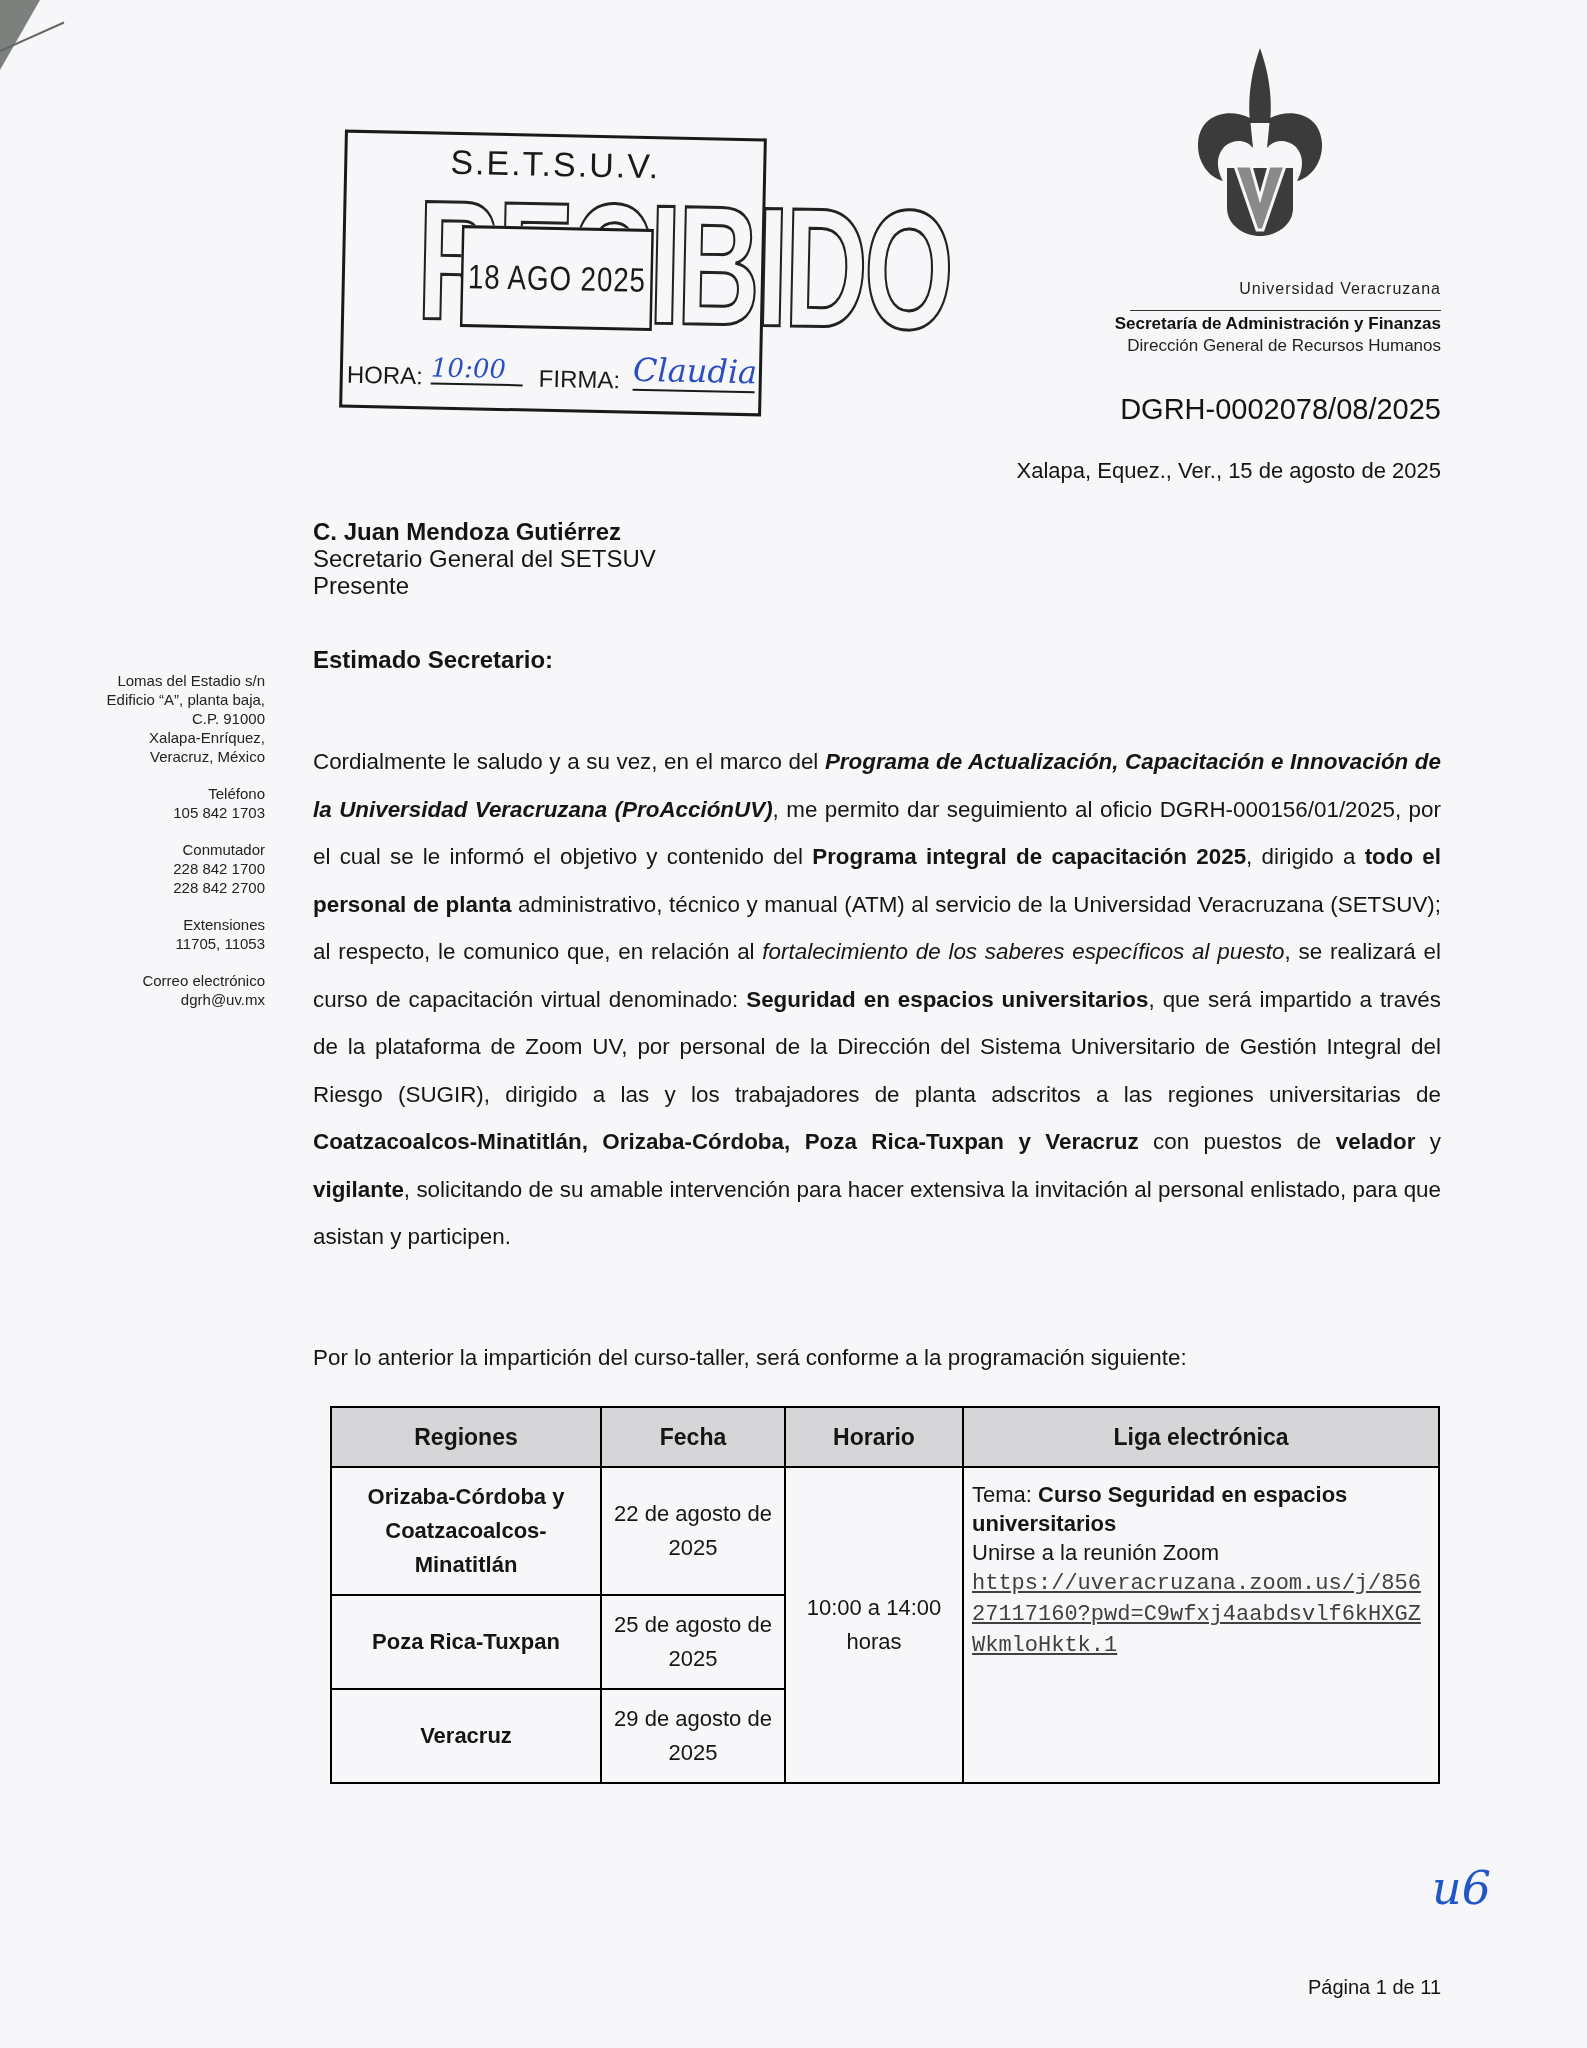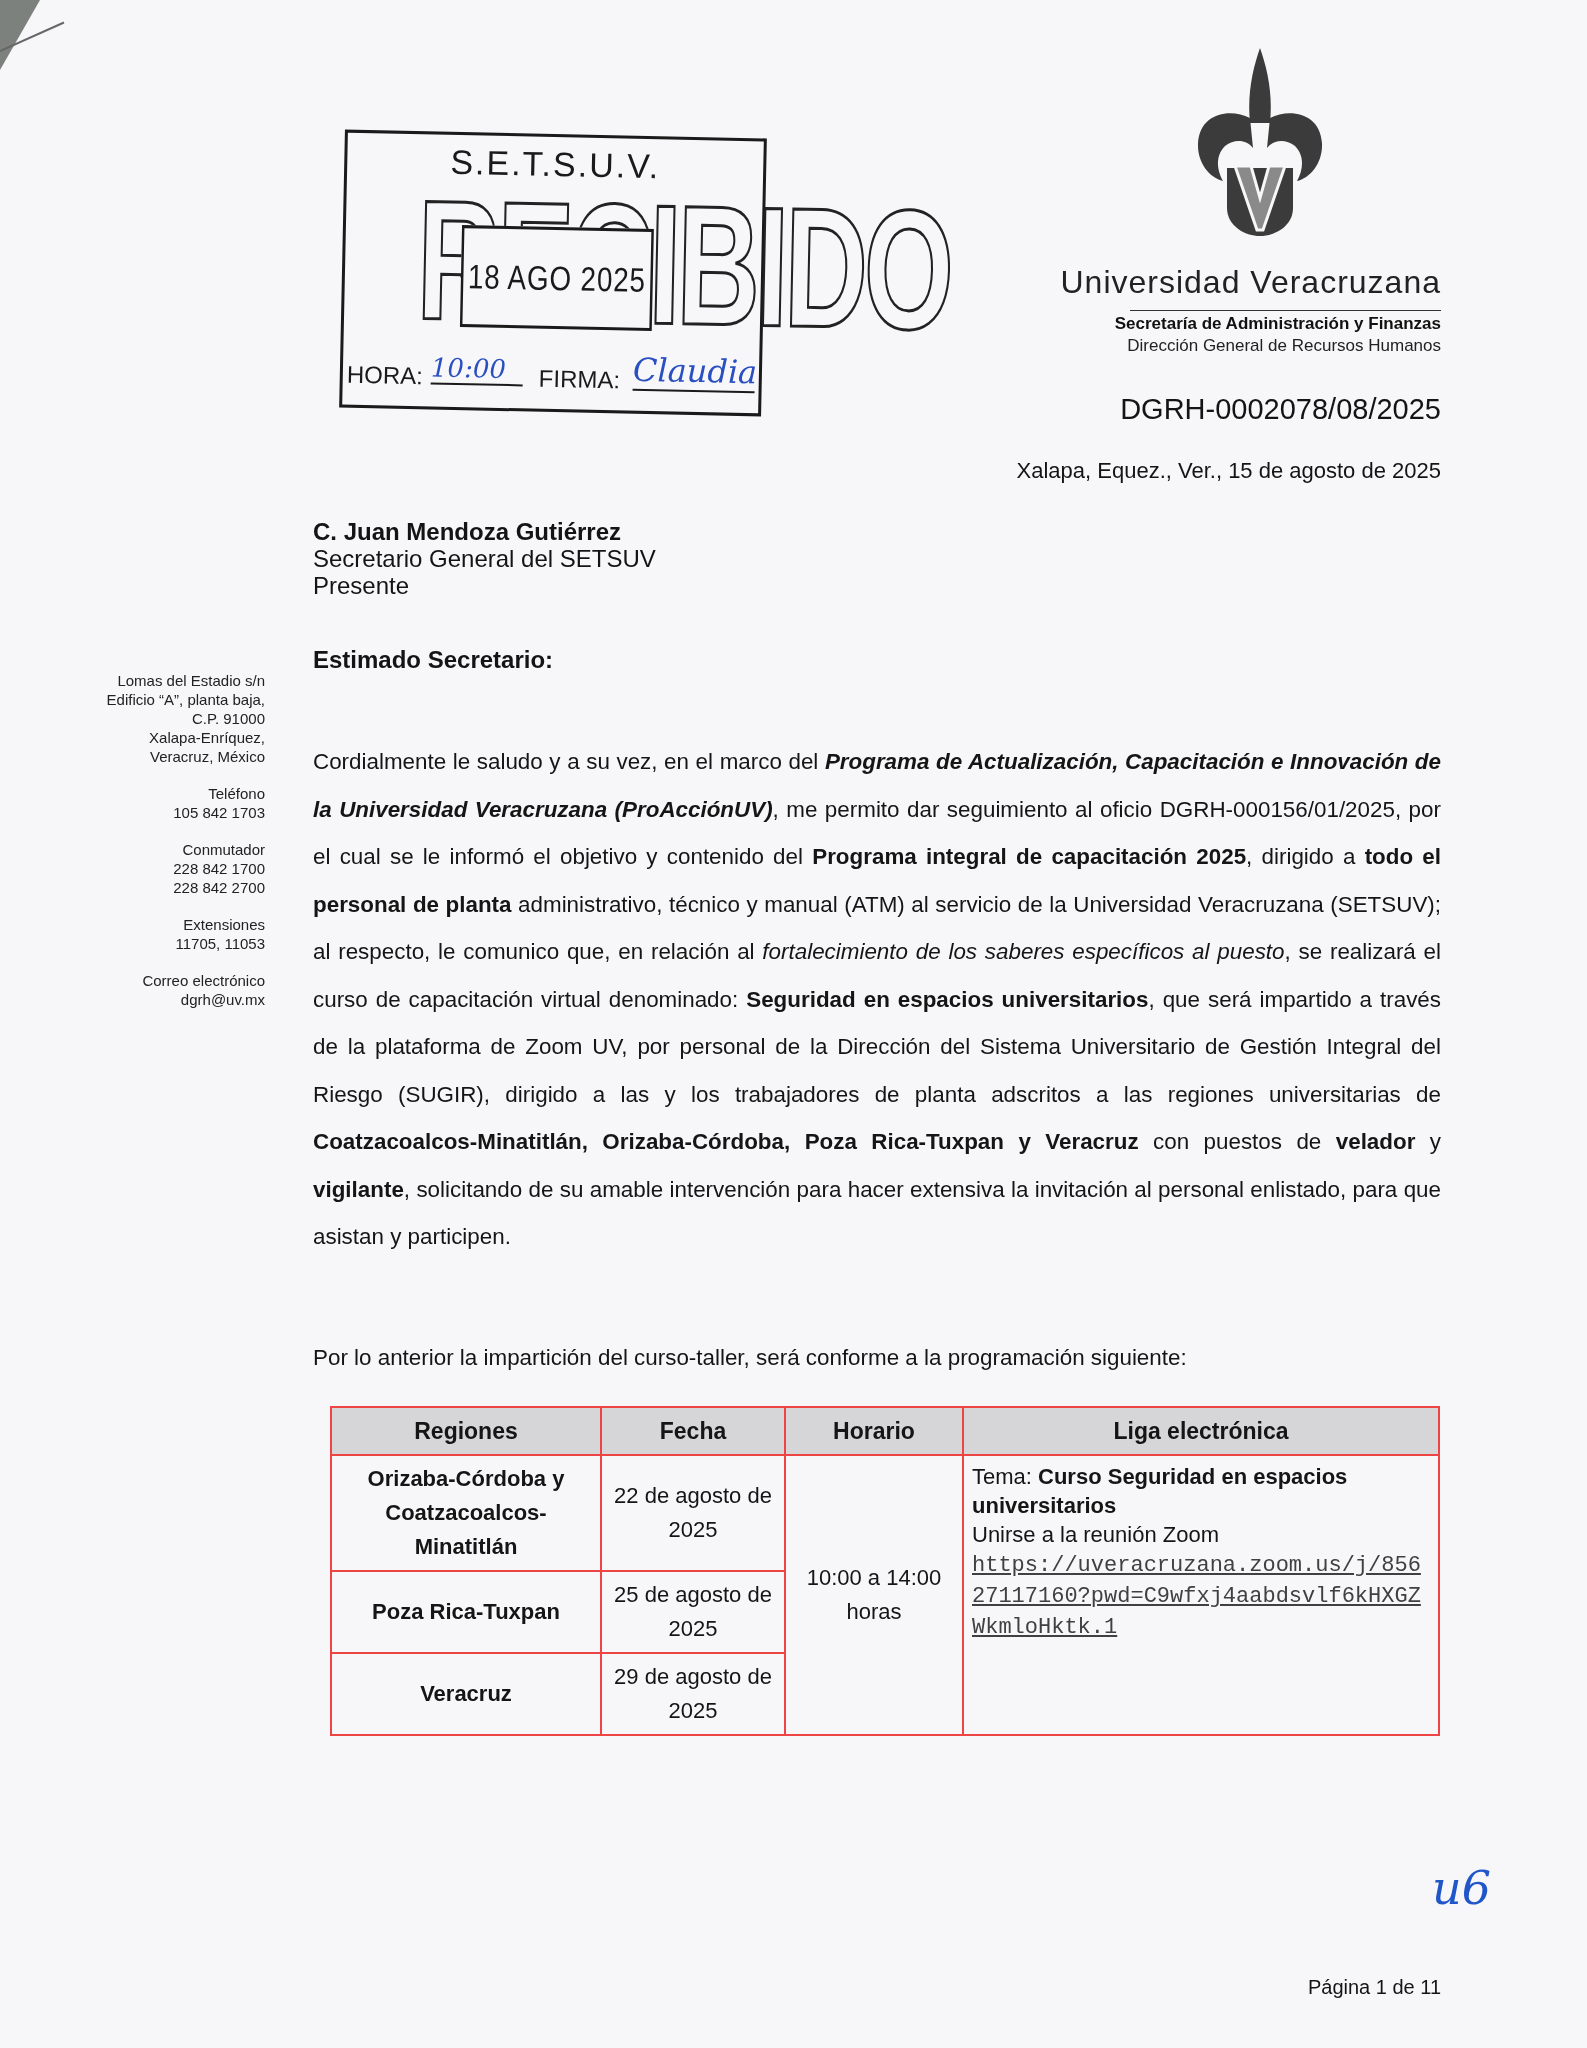--- a/index.html
+++ b/index.html
@@ -36,21 +36,21 @@
     font-family:"Liberation Sans", sans-serif; transform:scaleX(0.82);
   }
   .stamp-hora { position:absolute; left:4px; top:228px; font-size:24px; color:#1a1a1a; }
   .stamp-hora-val { position:absolute; left:88px; top:218px; width:92px; border-bottom:2px solid #1a1a1a; font-size:26px; color:#2a4fc0; font-family:"DejaVu Serif", serif; font-style:italic; }
   .stamp-firma { position:absolute; left:196px; top:228px; font-size:24px; color:#1a1a1a; }
   .stamp-firma-val { position:absolute; left:290px; top:212px; width:122px; border-bottom:2px solid #1a1a1a; font-size:32px; color:#2a4fc0; font-family:"DejaVu Serif", serif; font-style:italic; }
 
   
   .logo { left:1195px; top:48px; width:130px; height:190px; }
 
-  .uni-name { right:146px; top:264px; font-size:32px; letter-spacing:1px; color:#222;margin-left:15px; }
+  .uni-name { right:146px; top:280px; font-size:16px; letter-spacing:1px; color:#222;margin-left:15px; }
   .uni-rule { left:1130px; top:310px; width:311px; height:1px; background:#333; }
   .uni-sec { right:146px; top:314px; font-size:17px; font-weight:bold; color:#111; }
   .uni-dir { right:146px; top:336px; font-size:17px; color:#222; }
 
   .ref-no { right:146px; top:393px; font-size:29px; color:#141414; }
   .place-date { right:146px; top:458px; font-size:22px; color:#141414; }
 
   .recipient { left:313px; top:518px; font-size:24px; line-height:27px; }
   .recipient .name { font-weight:bold; }
   .greeting { left:313px; top:646px; font-size:24px; font-weight:bold; }
@@ -63,21 +63,21 @@
     font-size:22.4px; line-height:47.5px; text-align:justify; color:#151515;
   }
   .body-par b { font-weight:bold; }
   .body-par i { font-style:italic; }
   .intro-table { left:313px; top:1345px; font-size:22.4px; color:#151515; }
 
   table.sched {
     position:absolute; left:330px; top:1406px; width:1110px;
     border-collapse:collapse; font-size:22px; color:#151515;
   }
-  table.sched th, table.sched td { border:2px solid #ef4444; padding:6px 8px; vertical-align:middle; }
+  table.sched th, table.sched td { border:2px solid #000000; padding:12px 8px; vertical-align:middle; }
   table.sched th { background:#d6d6d8; font-weight:bold; height:34px; font-size:23px; }
   table.sched td.region { text-align:center; font-weight:bold; line-height:34px; }
   table.sched td.fecha { text-align:center; line-height:34px; }
   table.sched td.horario { text-align:center; line-height:34px; }
   table.sched td.liga { vertical-align:top; line-height:29px; text-align:left; }
   table.sched td.liga a { color:#404040; text-decoration:underline; word-break:break-all;font-family:Liberation Mono, monospace; }
 
   .initials { left:1432px; top:1852px; font-size:46px; color:#2056c8; font-family:"DejaVu Serif", serif; font-style:italic;margin-top:9px; }
   .page-num { right:146px; top:1976px; font-size:20px; color:#141414; }
 </style>

